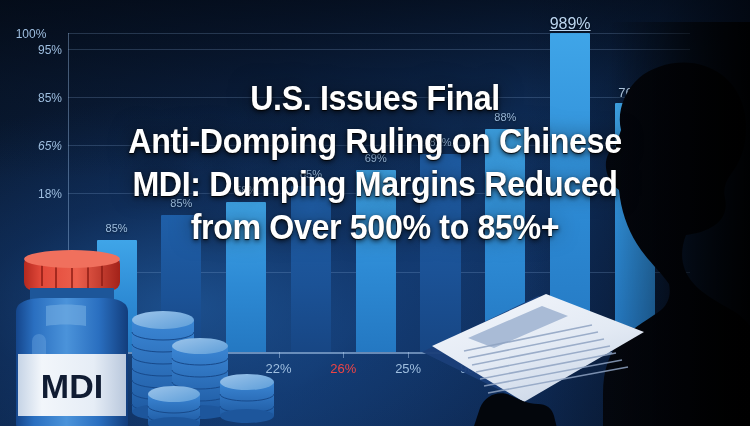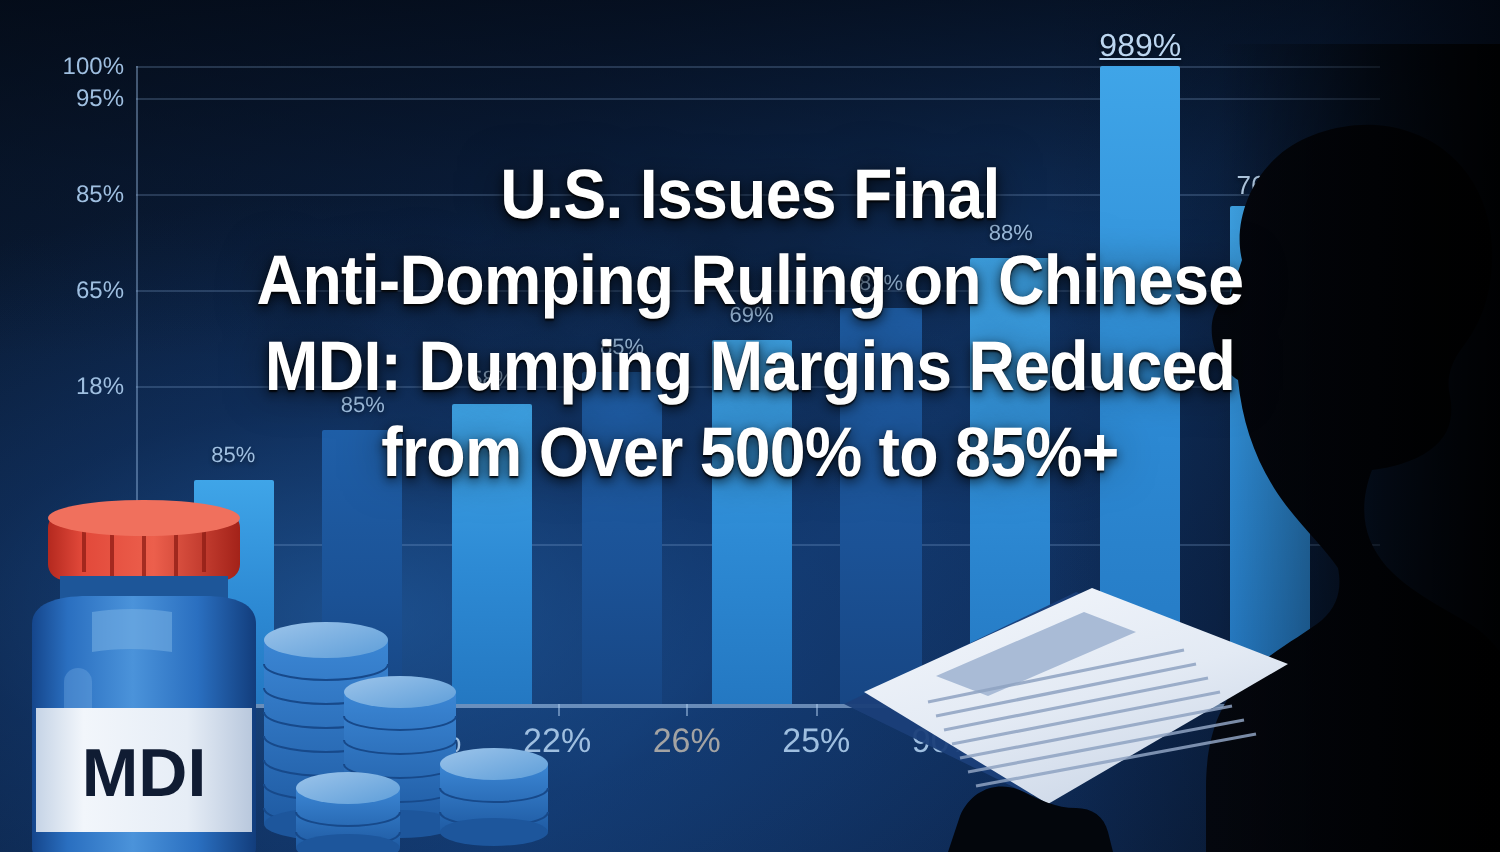--- a/index.html
+++ b/index.html
@@ -76,21 +76,21 @@
     position: absolute;
     top: 352px;
     width: 1px; height: 6px;
     background: rgba(175,205,240,0.5);
   }
   .xtick {
     position: absolute;
     top: 361px;
     transform: translateX(-50%);
     color: #9fbfe0;
-    font-size: 17px;
+    font-size: 13px;
     white-space: nowrap;
   }
   .bar {
     position: absolute;
     bottom: 74px; 
     border-radius: 1px 1px 0 0;
   }
   .bar.light {
     background: linear-gradient(180deg, #3fa5e8 0%, #2d8ad4 55%, #2478c2 100%);
   }
@@ -167,24 +167,24 @@
         <div class="grid-line" style="top: 96.8px;"></div>
         <div class="grid-line" style="top: 48.95px;"></div>
         <div class="grid-line" style="top: 33px;"></div>
       </div>
     <div class="axis-y"></div>
     <div class="axis-x"></div>
     <div id="yticks">
         <div class="ytick-wrap" style="top: 352px; transform: translateY(-50%);"><span style="color: rgb(159, 191, 224); font-size: 12px;">0%</span></div>
         <div class="ytick-wrap" style="top: 272.25px; transform: translateY(-50%);"><span style="color: rgb(159, 191, 224); font-size: 12px;">25%</span></div>
         <div class="ytick-wrap" style="top: 192.5px; transform: translateY(-50%);"><span style="color: rgb(159, 191, 224); font-size: 12px;">18%</span></div>
-        <div class="ytick-wrap" style="top: 144.65px; transform: translateY(-50%);"><span style="color: rgb(159, 191, 224); font-size: 12px;">65%</span></div>
+        <div class="ytick-wrap" style="top: 144.65px; transform: translateY(-50%); font-style: italic;"><span style="color: rgb(159, 191, 224); font-size: 12px;">65%</span></div>
         <div class="ytick-wrap" style="top: 96.8px; transform: translateY(-50%);"><span style="color: rgb(159, 191, 224); font-size: 12px;">85%</span></div>
         <div class="ytick-wrap" style="top: 48.95px; transform: translateY(-50%);"><span style="color: rgb(159, 191, 224); font-size: 12px;">95%</span></div>
-        <div class="ytick-wrap" style="top: 33px; transform: translateY(-50%);"><span style="color: rgb(159, 191, 224); font-size: 12px;">100%</span></div>
+        <div class="ytick-wrap" style="top: 33px; transform: translateY(-50%); text-align: center;"><span style="color: rgb(159, 191, 224); font-size: 12px;">100%</span></div>
       </div>
     <div id="bars">
         <div class="bar light" style="left: 96.5083px; width: 40.1708px; height: 111.65px;"></div>
         <div class="bar dark" style="left: 161.3px; width: 40.1708px; height: 137.17px;"></div>
         <div class="bar light" style="left: 226.092px; width: 40.1708px; height: 149.93px;"></div>
         <div class="bar dark" style="left: 290.883px; width: 40.1708px; height: 165.88px;"></div>
         <div class="bar light" style="left: 355.675px; width: 40.1708px; height: 181.83px;"></div>
         <div class="bar dark" style="left: 420.467px; width: 40.1708px; height: 197.78px;"></div>
         <div class="bar light" style="left: 485.258px; width: 40.1708px; height: 223.3px;"></div>
         <div class="bar light" style="left: 550.05px; width: 40.1708px; height: 319px;"></div>
@@ -200,21 +200,21 @@
         <div class="bar-label" style="left: 505.344px; top: 110.7px; color: rgb(159, 191, 224);">88%</div>
         <div class="bar-label" style="left: 570.135px; top: 15px; color: rgb(188, 214, 240); font-size: 16px; text-decoration: underline;">989%</div>
         <div class="bar-label" style="left: 634.927px; top: 85.18px; color: rgb(188, 214, 240); font-size: 13px;">765%</div>
       </div>
     <div id="xticks">
         <div class="xtick-mark" style="left: 213.781px;"></div>
         <div class="xtick" style="left: 213.781px; color: rgb(159, 191, 224);">20%</div>
         <div class="xtick-mark" style="left: 278.573px;"></div>
         <div class="xtick" style="left: 278.573px; color: rgb(159, 191, 224);">22%</div>
         <div class="xtick-mark" style="left: 343.365px;"></div>
-        <div class="xtick" style="left: 343.365px; color: #a3a3a3;">26%</div>
+        <div class="xtick" style="left: 343.365px; color: #ef4444;">26%</div>
         <div class="xtick-mark" style="left: 408.156px;"></div>
         <div class="xtick" style="left: 408.156px; color: rgb(159, 191, 224);">25%</div>
         <div class="xtick-mark" style="left: 472.948px;"></div>
         <div class="xtick" style="left: 472.948px; color: rgb(159, 191, 224);">90%</div>
         <div class="xtick-mark" style="left: 537.74px;"></div>
         <div class="xtick" style="left: 537.74px; color: rgb(159, 191, 224);">95%</div>
       </div>
   </div>
 
   <div class="silhouette">

